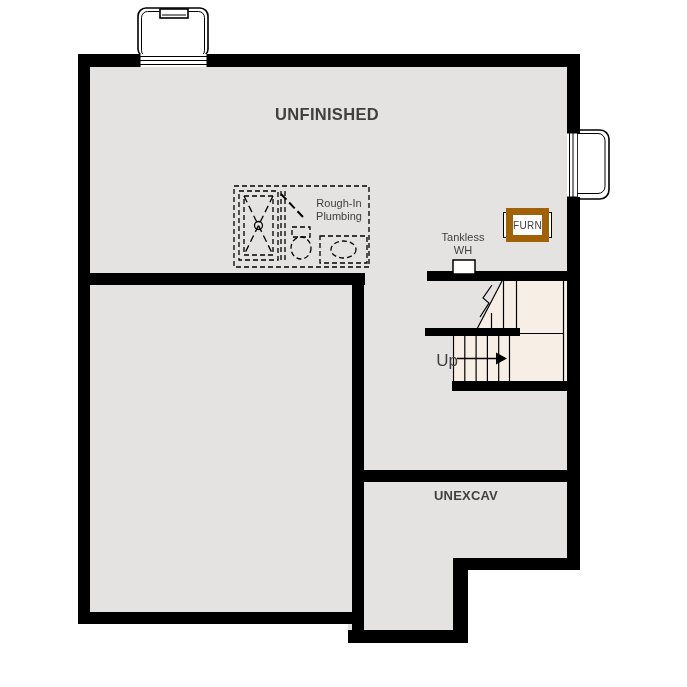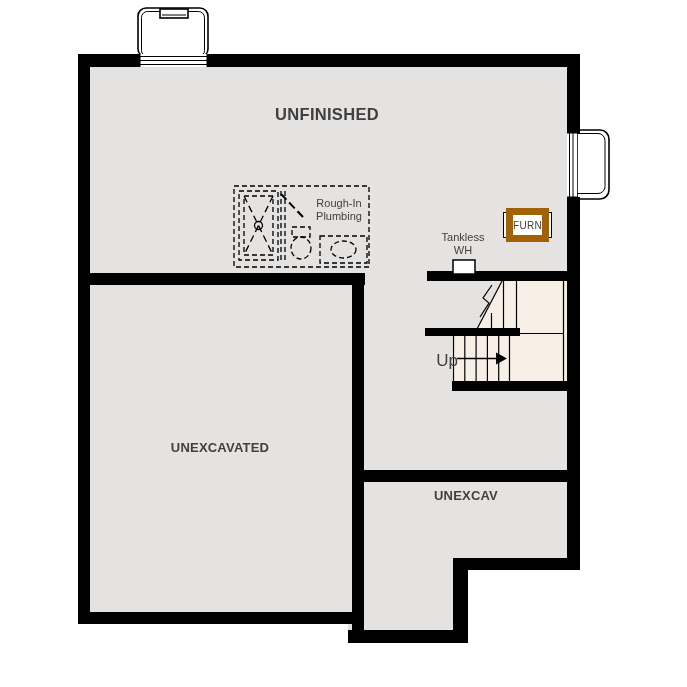--- a/index.html
+++ b/index.html
@@ -160,17 +160,16 @@
     <div>Tankless</div>
     <div>WH</div>
   </div>
 
   <div class="furn-box">
     <div class="furn-inner">FURN</div>
   </div>
 
   <div class="label lbl-up">Up</div>
 
-  <div class="label lbl-unexcavated">UNEXCAVATED</div>
 
   <div class="label lbl-unexcav">UNEXCAV</div>
 
 </div>
 
 </body></html>

